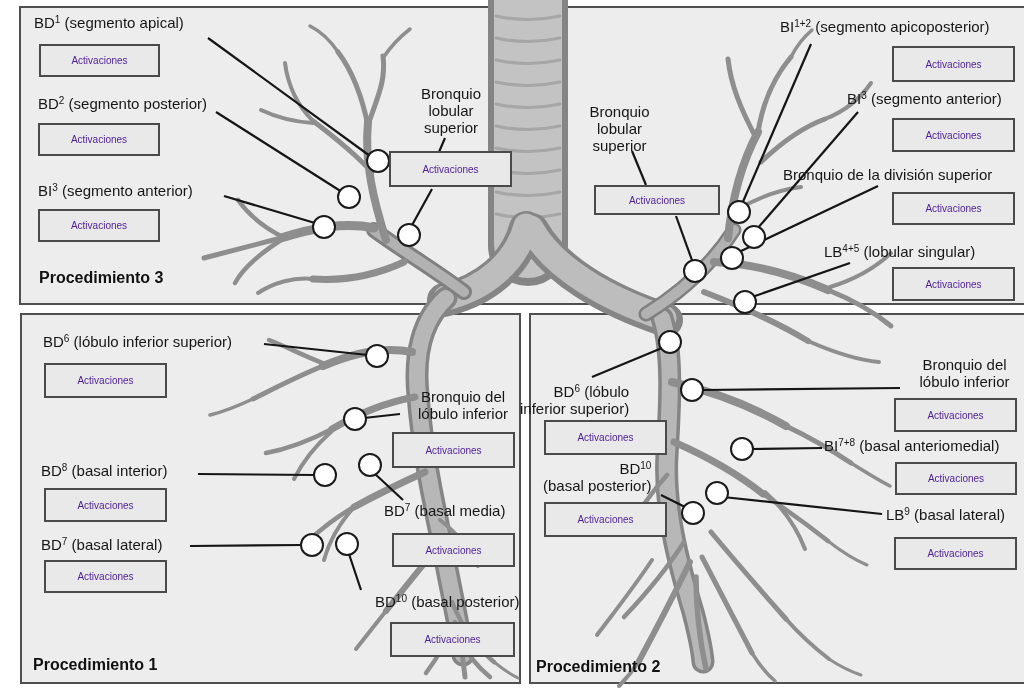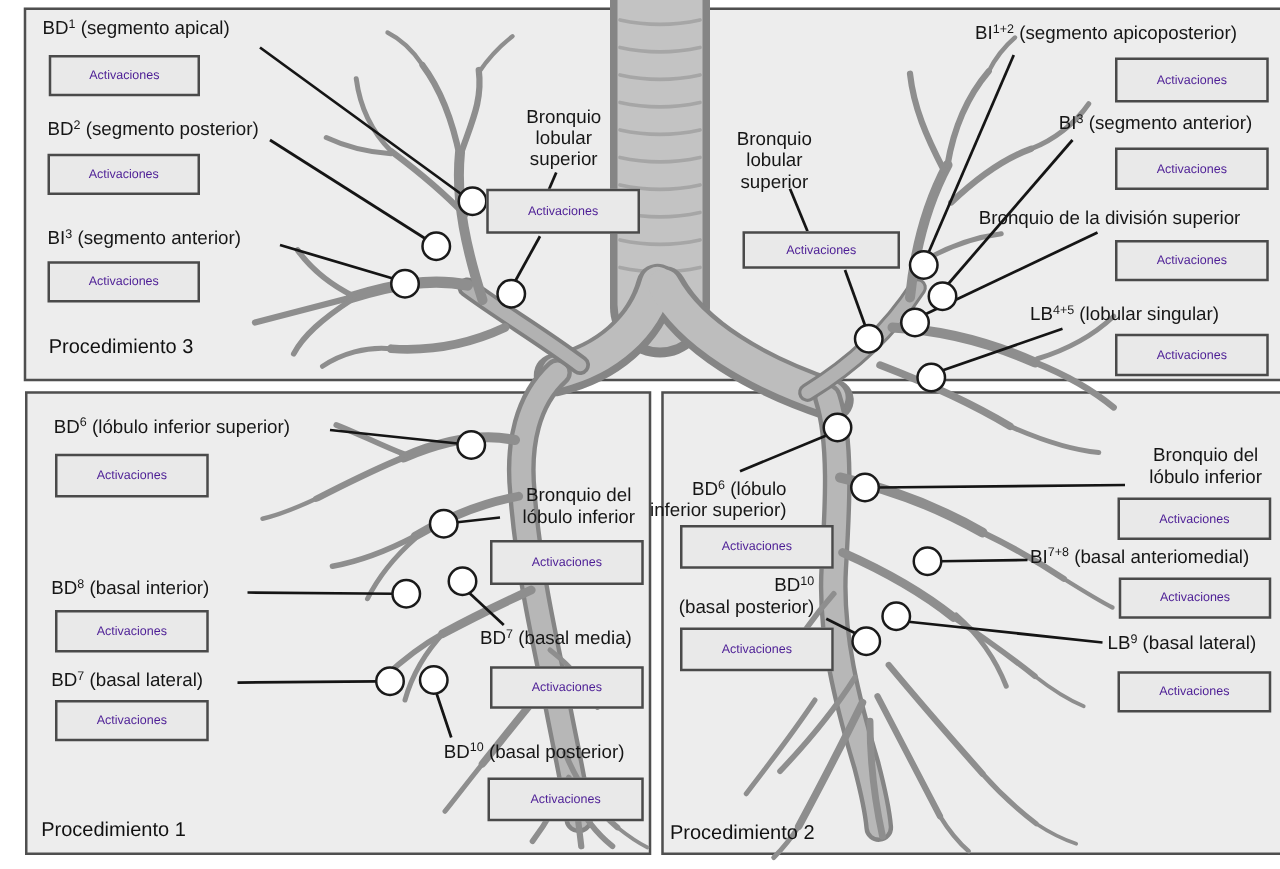--- a/index.html
+++ b/index.html
@@ -4,21 +4,21 @@
 <style>
   html,body{margin:0;padding:0;background:#ffffff;}
   .canvas{position:relative;width:1024px;height:695px;background:#ffffff;
           font-family:"Liberation Sans",sans-serif;color:#161616;overflow:hidden;margin-left:12px;}
   .panel{position:absolute;background:#ededed;border:2px solid #4f4f4f;box-sizing:border-box;}
   svg.overlay{position:absolute;left:0;top:0;}
   .lbl{position:absolute;font-size:15px;line-height:17px;white-space:nowrap;}
   .lbl.center{text-align:center;white-space:normal;}
   .box{position:absolute;background:#e9e9e9;border:2px solid #4a4a4a;box-sizing:border-box;
        display:flex;align-items:center;justify-content:center;font-size:10px;color:#4c1d95;}
-  .ptitle{position:absolute;font-weight:normal;font-size:16px;color:#111;}
+  .ptitle{position:absolute;font-weight:bold;font-size:16px;color:#111;}
   sup{font-size:10px;line-height:0;vertical-align:5px;}
 </style>
 </head>
 <body>
 
 <div class="canvas">
 
   <div class="panel" style="left:7px;top:6px;width:1008px;height:299px;"></div>
   <div class="panel" style="left:8px;top:313px;width:501px;height:371px;"></div>
   <div class="panel" style="left:517px;top:313px;width:499px;height:371px;"></div>
@@ -248,21 +248,21 @@
   <div class="lbl" style="left:372px;top:502px;">
     <span>BD</span><sup>7</sup><span> (basal media)</span>
   </div>
   <div class="box" style="left:380px;top:533px;width:123px;height:34px;">Activaciones</div>
 
   <div class="lbl" style="left:29px;top:536px;">
     <span>BD</span><sup>7</sup><span> (basal lateral)</span>
   </div>
   <div class="box" style="left:32px;top:560px;width:123px;height:33px;">Activaciones</div>
 
-  <div class="lbl" style="left:343px;top:593px;">
+  <div class="lbl" style="left:363px;top:593px;">
     <span>BD</span><sup>10</sup><span> (basal posterior)</span>
   </div>
   <div class="box" style="left:378px;top:622px;width:125px;height:35px;">Activaciones</div>
 
   <div class="ptitle" style="left:21px;top:656px;">Procedimiento 1</div>
 
   <div class="lbl" style="left:508px;top:383px;text-align:right;">
     <span>BD</span><sup>6</sup><span> (lóbulo</span><br>
     <span>inferior superior)</span>
   </div>

